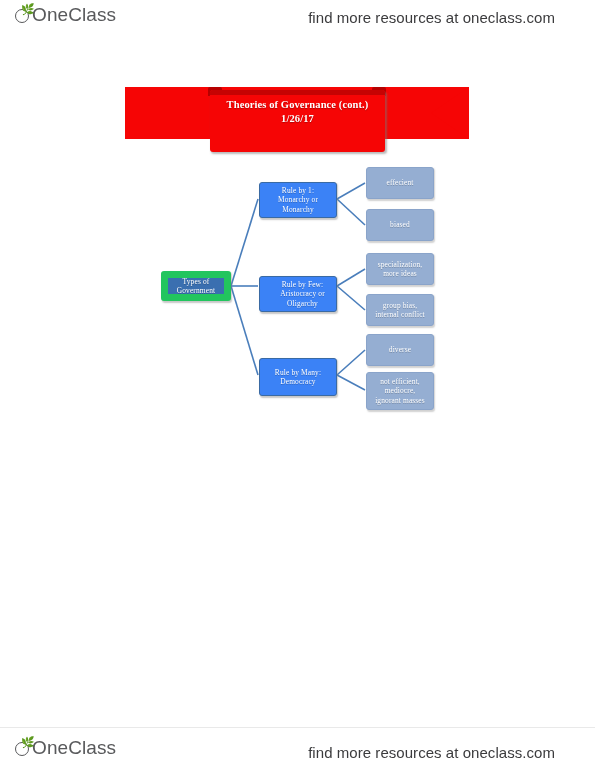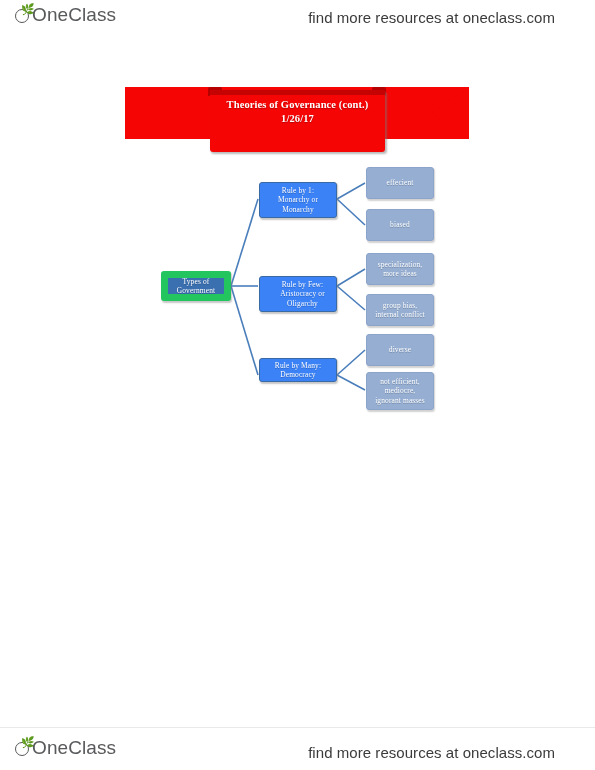--- a/index.html
+++ b/index.html
@@ -270,21 +270,21 @@
 </div>
 
 <div class="node mid" style="left:259px; top:276px; width:78px; height:36px;padding-left:12px;">
   <div>
     <div>Rule by Few:</div>
     <div>Aristocracy or</div>
     <div>Oligarchy</div>
   </div>
 </div>
 
-<div class="node mid" style="left:259px; top:358px; width:78px; height:24px;">
+<div class="node mid" style="left:259px; top:358px; width:78px; height:38px;">
   <div>
     <div>Rule by Many:</div>
     <div>Democracy</div>
   </div>
 </div>
 
 <div class="node leaf" style="left:366px; top:167px; width:68px; height:32px;">
   <div>effecient</div>
 </div>
 

